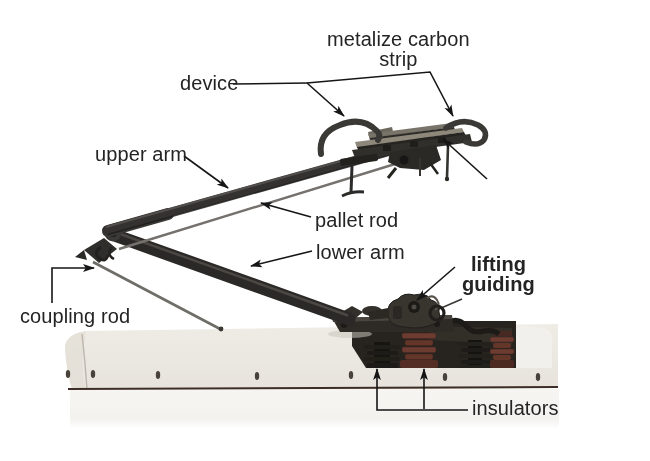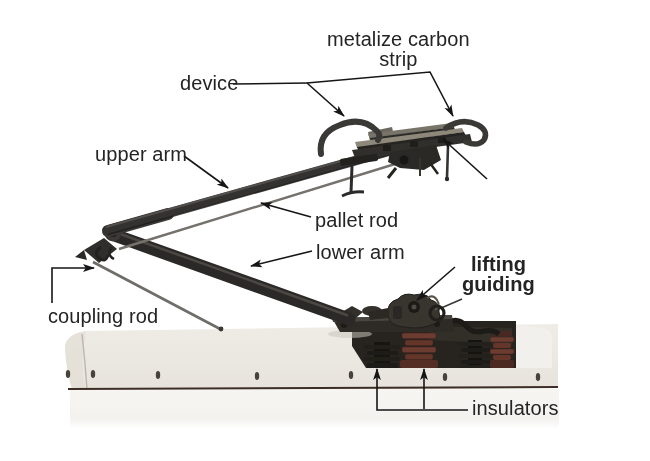--- a/index.html
+++ b/index.html
@@ -209,21 +209,21 @@
 
   <div class="lbl" style="left:316px;top:242px;">
     <span>lower arm</span>
   </div>
 
   <div class="lbl" style="left:462px;top:254px;font-weight:bold;">
     <span>lifting</span>
     <span>guiding</span>
   </div>
 
-  <div class="lbl" style="left:20px;top:306px;margin-left:28px;">
+  <div class="lbl" style="left:20px;top:306px;">
     <span>coupling rod</span>
   </div>
 
   <div class="lbl" style="left:472px;top:398px;">
     <span>insulators</span>
   </div>
 
 </div>
 
 </body></html>

